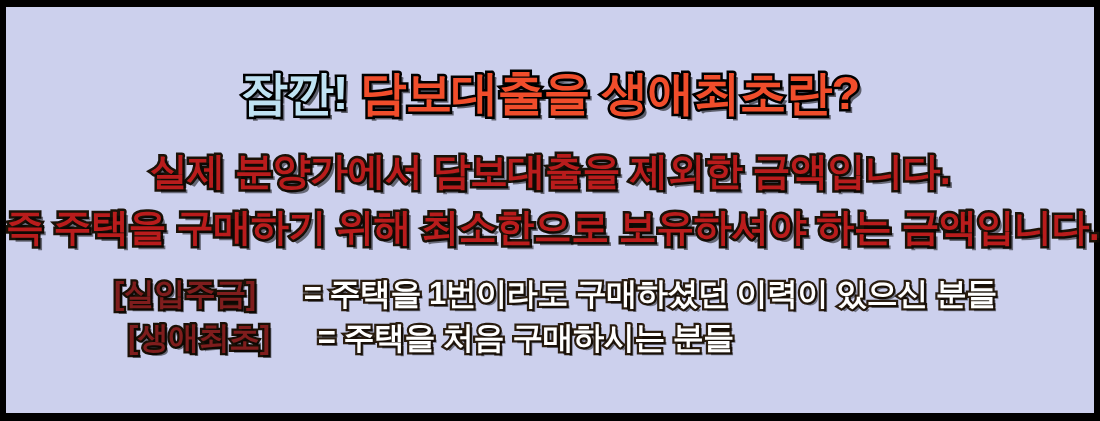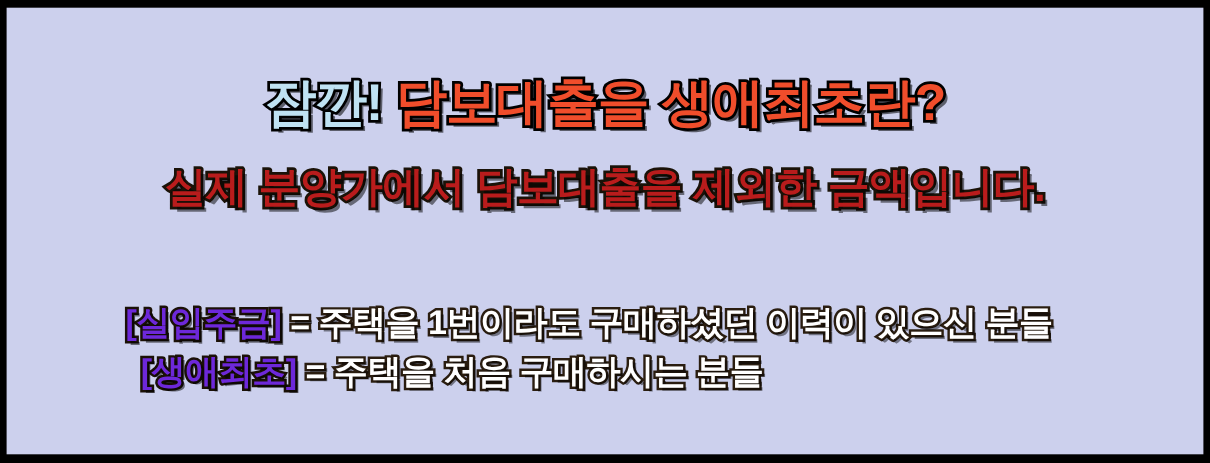--- a/index.html
+++ b/index.html
@@ -69,47 +69,49 @@
   .amber-1 { top: 145px; font-size: 38px; }
   .amber-2 { top: 201px; font-size: 38px; }
 
   
   .brackets {
     left: 108px;
     text-align: left;
     font-size: 31px;
   }
   .brackets .tag {
-    color: #6d28d9;
+    color: #7f1d1d;
     -webkit-text-stroke: 4.5px #1a1006;
     paint-order: stroke fill;
     text-shadow: 3px 3px 0 rgba(0,0,0,0.5);
     text-align: center;
   }
   .brackets .body {
     color: #ffffff;
     -webkit-text-stroke: 4.5px #2a1d10;
     paint-order: stroke fill;
     text-shadow: 3px 3px 0 rgba(0,0,0,0.45);
+    margin-left: 40px;
   }
   .br-1 { top: 271px; }
   .br-2 { top: 315px; padding-left: 14px; }
 </style>
 </head>
 <body>
 
 <div id="poster">
   <div id="canvas">
 
     <div class="line title">
       <span class="seg cyan">잠깐!</span><span class="seg">&nbsp;</span><span class="seg red">담보대출을 생애최초란?</span>
     </div>
 
     <div class="line amber amber-1">실제 분양가에서 담보대출을 제외한 금액입니다.</div>
 
+    <div class="line amber amber-2">즉 주택을 구매하기 위해 최소한으로 보유하셔야 하는 금액입니다.</div>
 
     <div class="line brackets br-1">
       <span class="seg tag">[실입주금]</span><span class="seg">&nbsp;</span><span class="seg body">= 주택을 1번이라도 구매하셨던 이력이 있으신 분들</span>
     </div>
 
     <div class="line brackets br-2">
       <span class="seg tag">[생애최초]</span><span class="seg">&nbsp;</span><span class="seg body">= 주택을 처음 구매하시는 분들</span>
     </div>
 
   </div>

